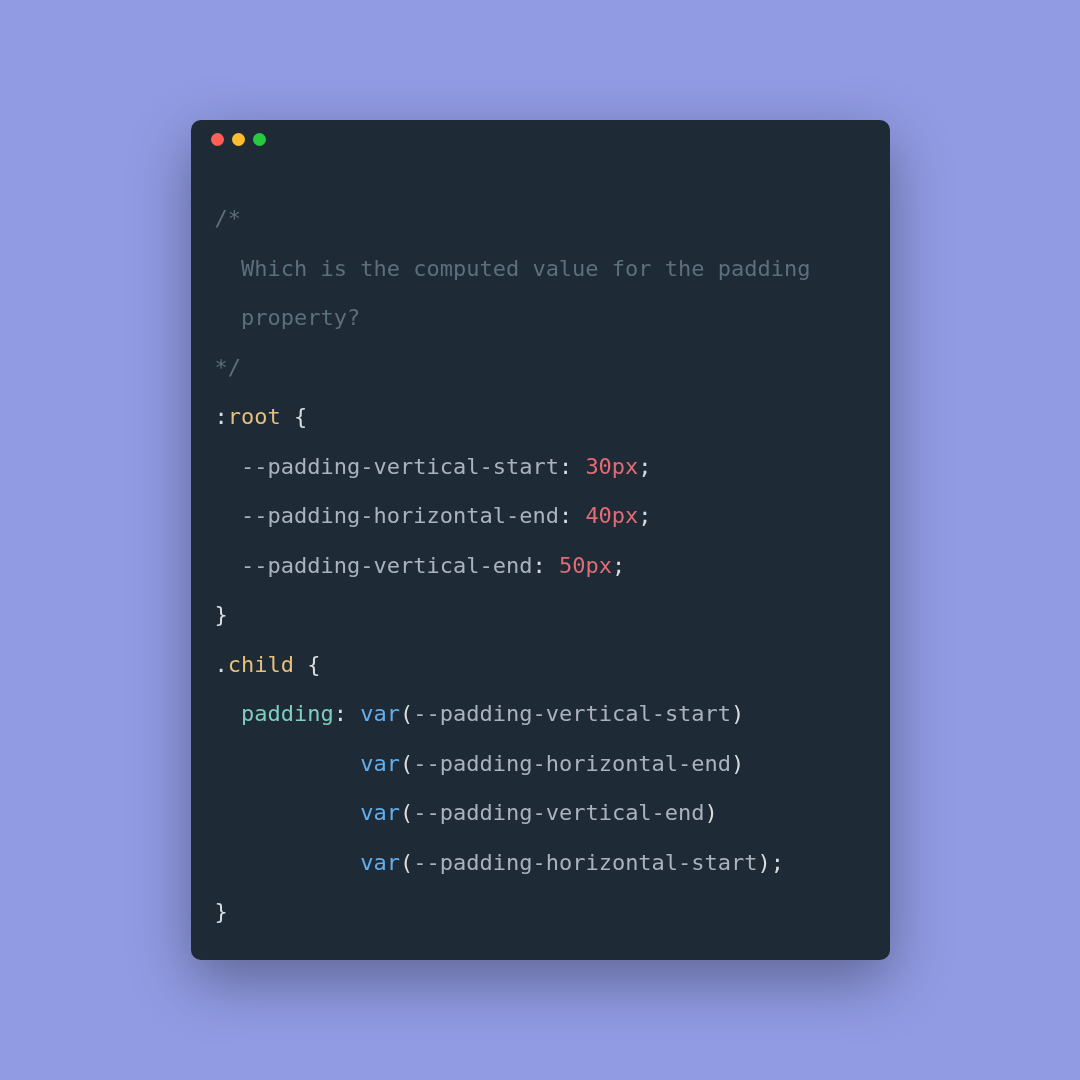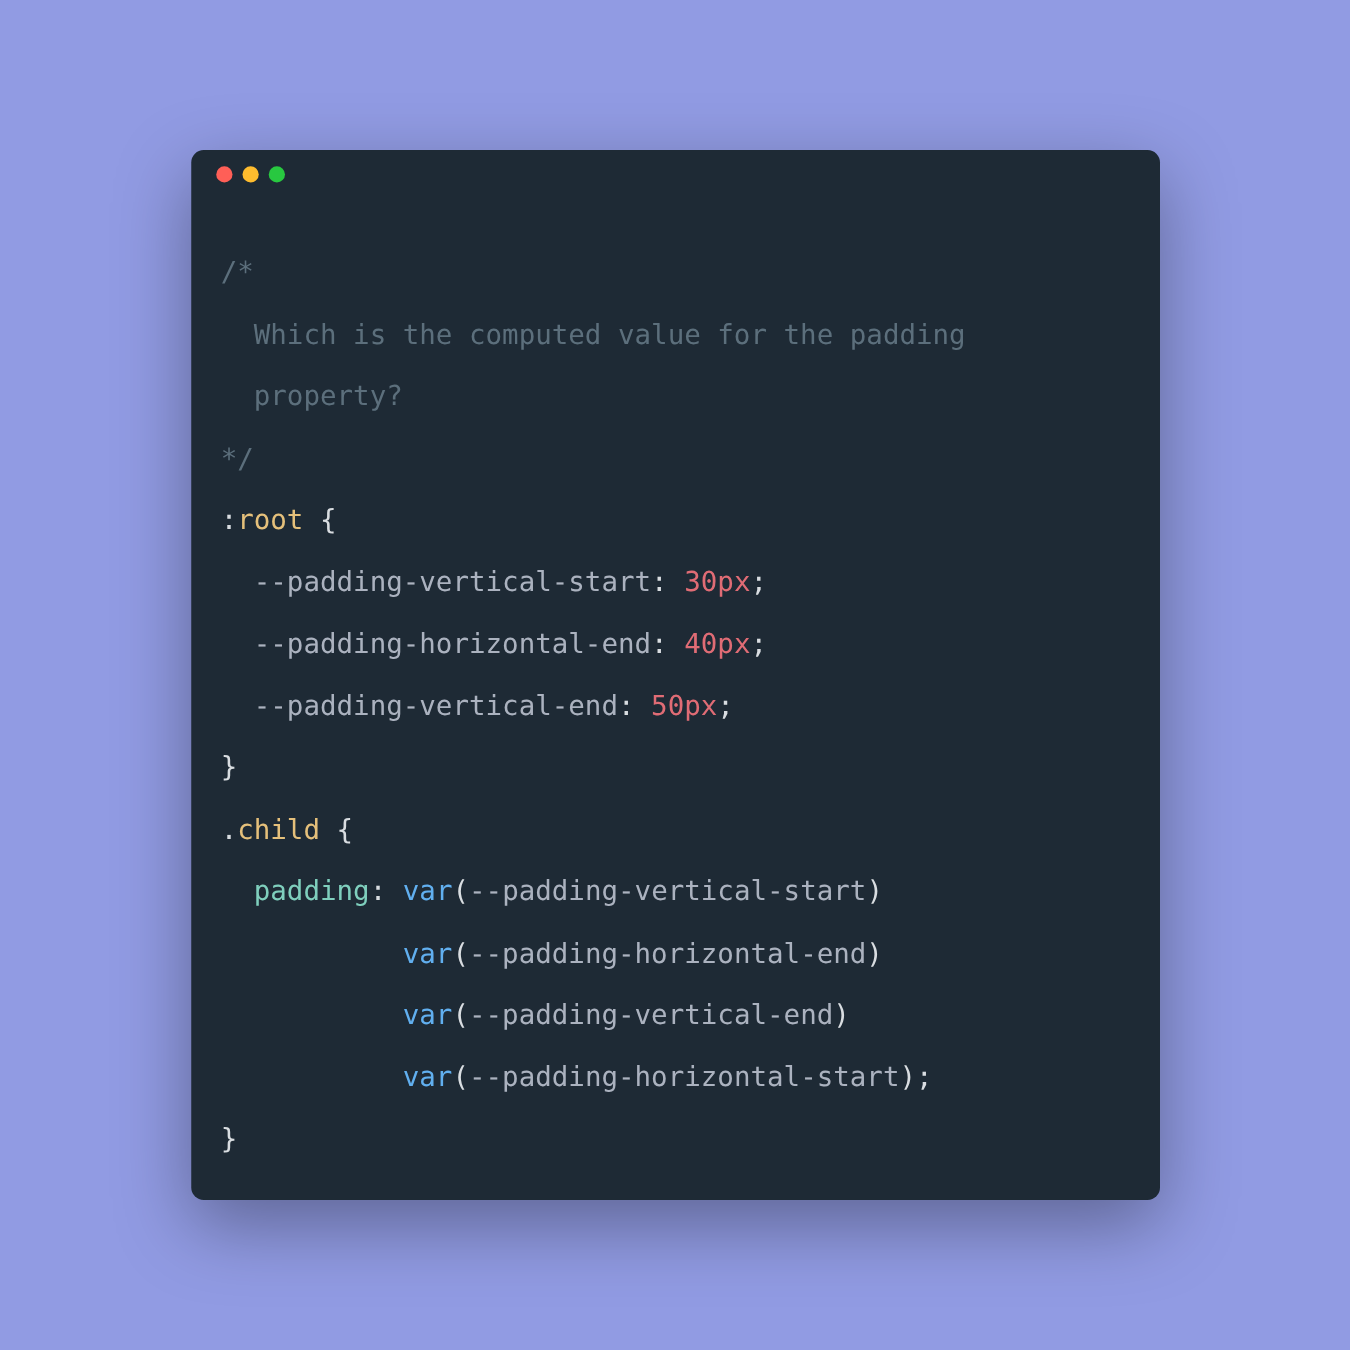--- a/index.html
+++ b/index.html
@@ -10,21 +10,21 @@
     body {
       width: 1080px;
       height: 1080px;
       background: #919be3;
       display: flex;
       align-items: center;
       justify-content: center;
       font-family: 'SF Mono', 'Monaco', 'Menlo', 'Consolas', monospace;
     }
     .window {
-      width: 775px;
+      width: 699px;
       height: 840px;
       background: #1e2a35;
       border-radius: 10px;
       box-shadow: 0 20px 60px rgba(0,0,0,0.35);
       overflow: hidden;
       position: relative;
     }
     .titlebar {
       height: 38px;
       display: flex;

